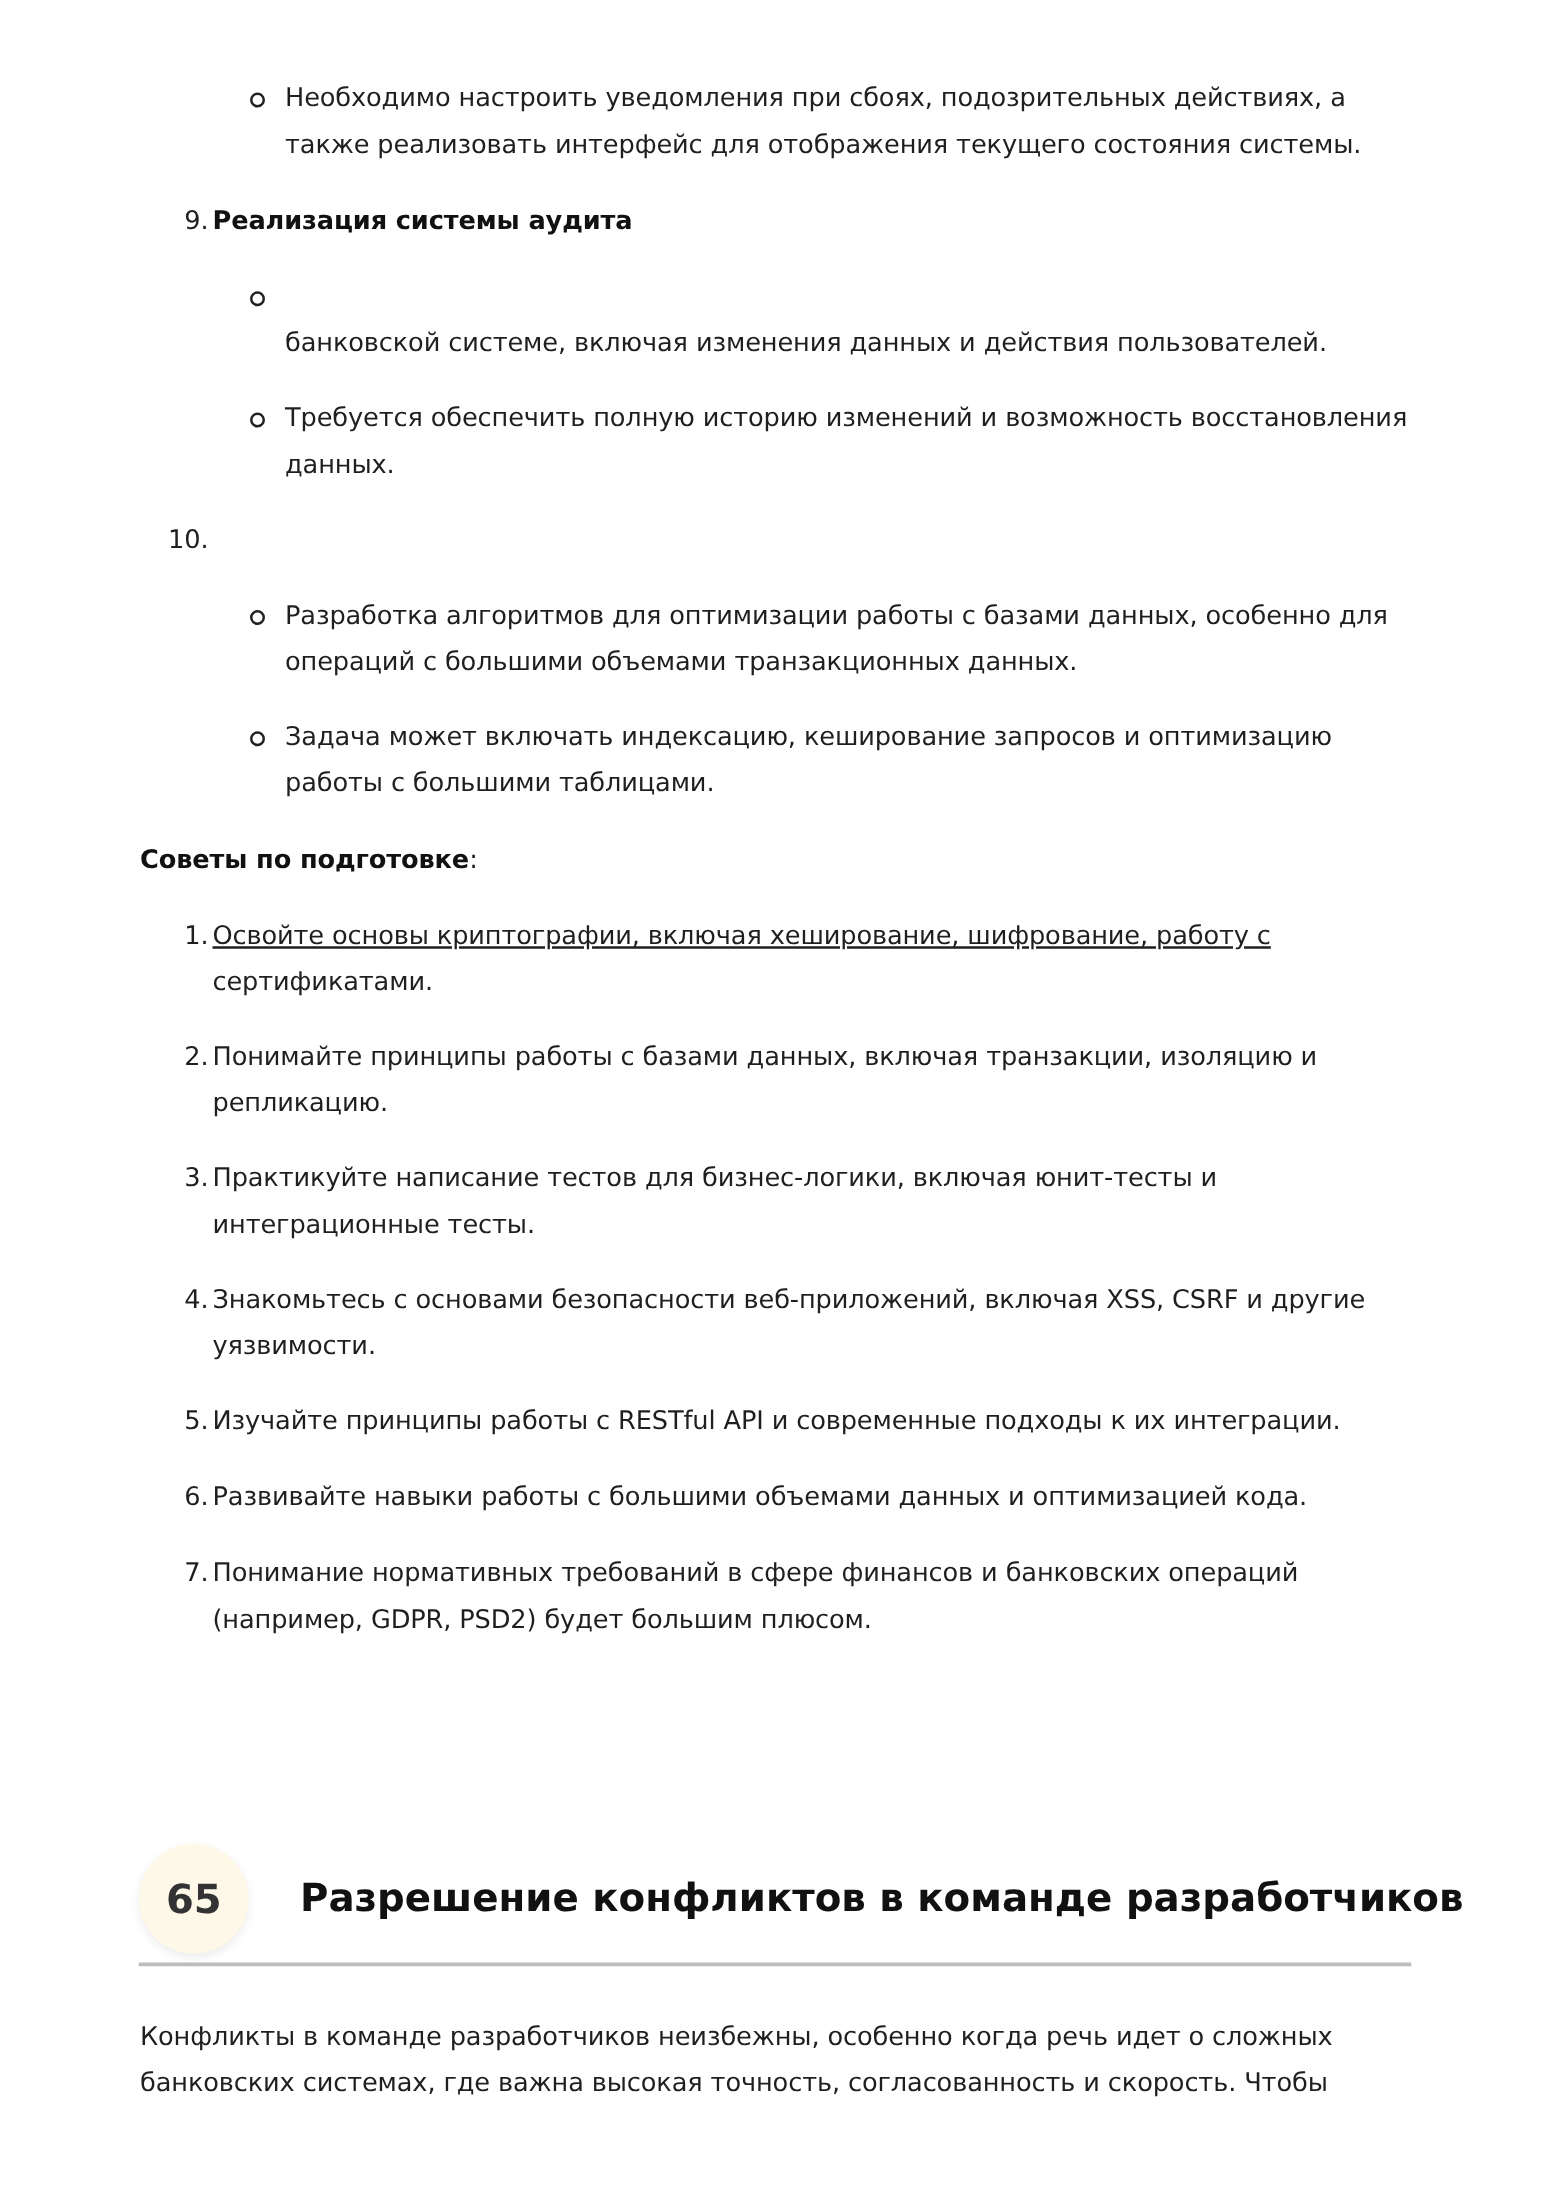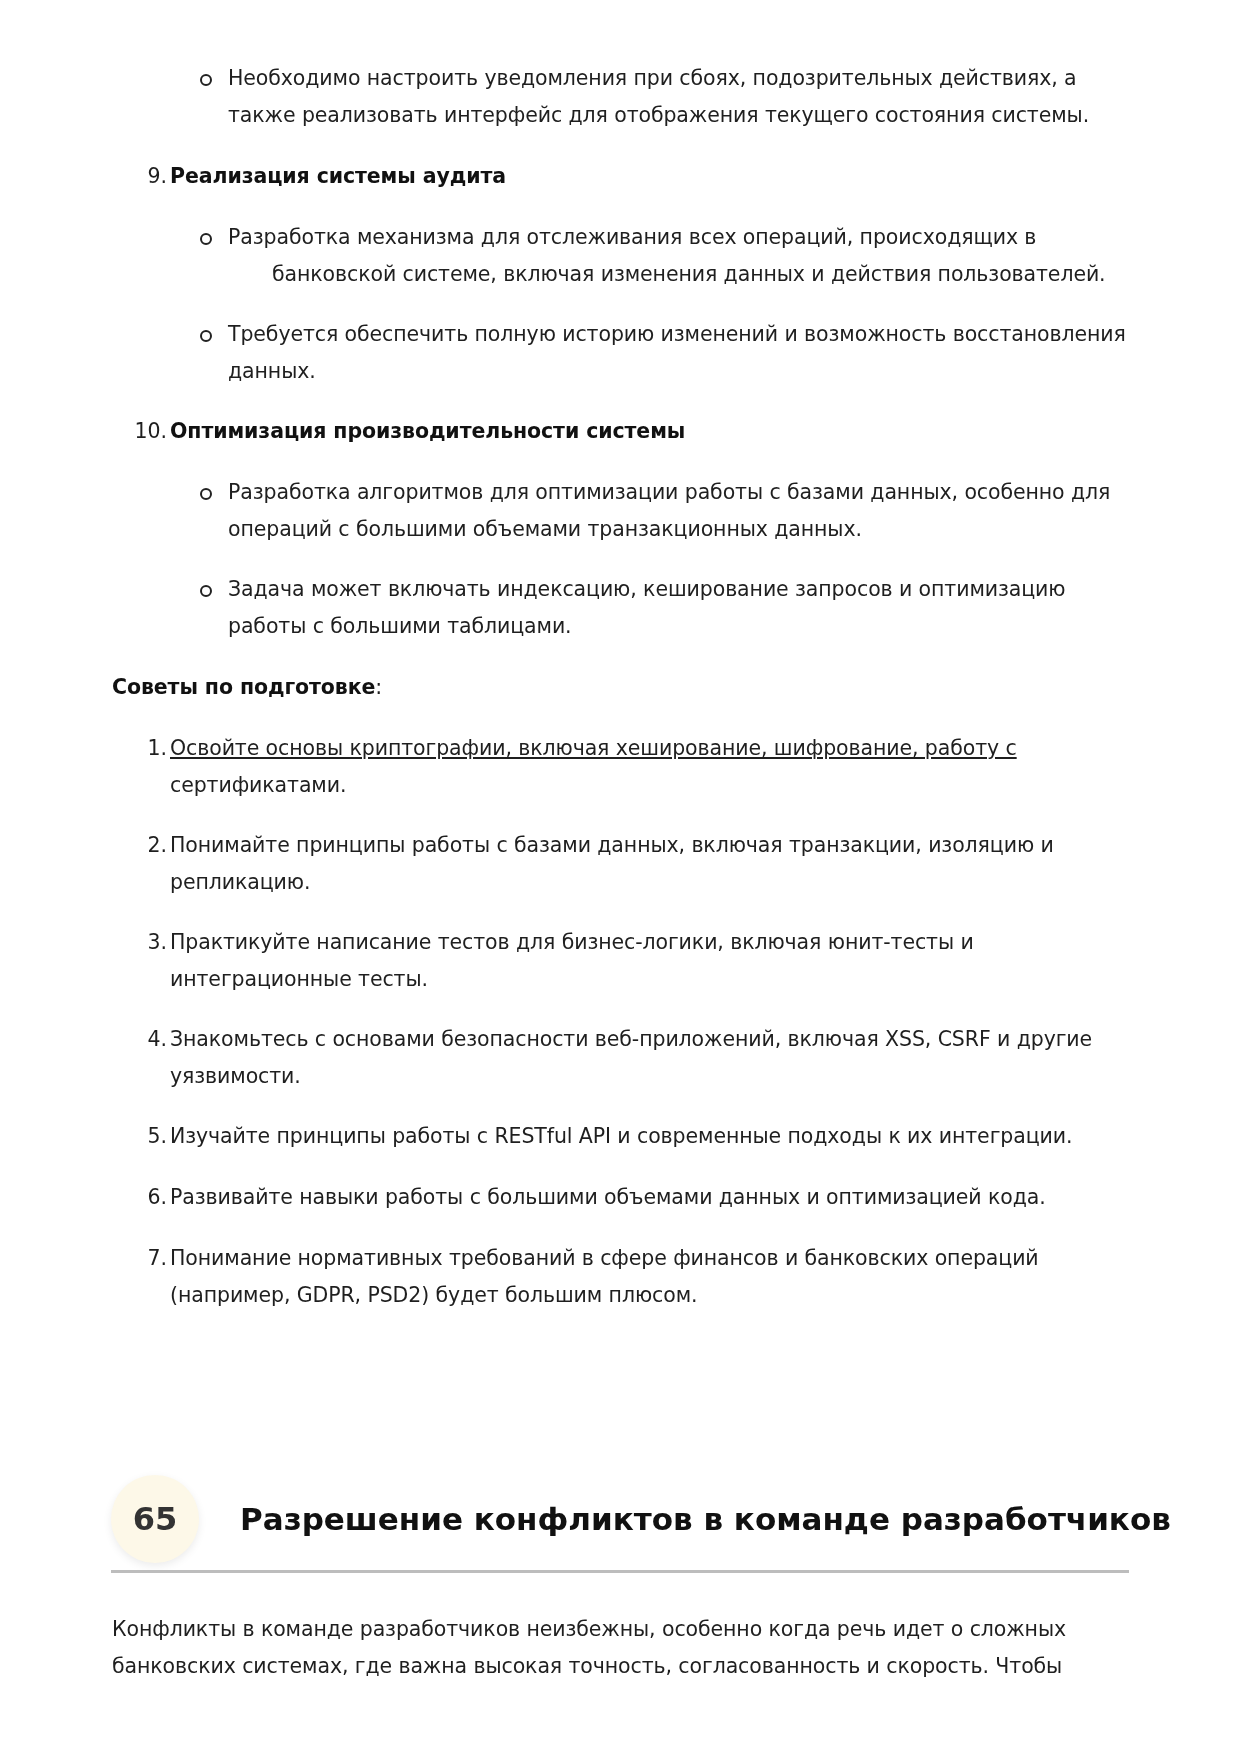--- a/index.html
+++ b/index.html
@@ -31,29 +31,27 @@
 <div class="page">
 
   <span class="bullet-circle" style="left:200px; top:74px;"></span>
   <div class="line" style="left:228px; top:60px;">Необходимо настроить уведомления при сбоях, подозрительных действиях, а</div>
   <div class="line" style="left:228px; top:97px;">также реализовать интерфейс для отображения текущего состояния системы.</div>
 
   <div class="num" style="left:127px; top:158px;">9.</div>
   <div class="line bold" style="left:170px; top:158px;">Реализация системы аудита</div>
 
   <span class="bullet-circle" style="left:200px; top:233px;"></span>
-  <div class="line" style="left:228px; top:219px;">Разработка механизма для отслеживания всех операций, происходящих в</div>
-  <div class="line" style="left:228px; top:256px;margin-left:44px;">банковской системе, включая изменения данных и действия пользователей.</div>
+  <div class="line" style="left:228px; top:256px;">банковской системе, включая изменения данных и действия пользователей.</div>
 
   <span class="bullet-circle" style="left:200px; top:330px;"></span>
   <div class="line" style="left:228px; top:316px;">Требуется обеспечить полную историю изменений и возможность восстановления</div>
   <div class="line" style="left:228px; top:353px;">данных.</div>
 
   <div class="num" style="left:127px; top:413px;">10.</div>
-  <div class="line bold" style="left:170px; top:413px;">Оптимизация производительности системы</div>
 
   <span class="bullet-circle" style="left:200px; top:488px;"></span>
   <div class="line" style="left:228px; top:474px;">Разработка алгоритмов для оптимизации работы с базами данных, особенно для</div>
   <div class="line" style="left:228px; top:511px;">операций с большими объемами транзакционных данных.</div>
 
   <span class="bullet-circle" style="left:200px; top:585px;"></span>
   <div class="line" style="left:228px; top:571px;">Задача может включать индексацию, кеширование запросов и оптимизацию</div>
   <div class="line" style="left:228px; top:608px;">работы с большими таблицами.</div>
 
   <div class="line" style="left:112px; top:669px;">

